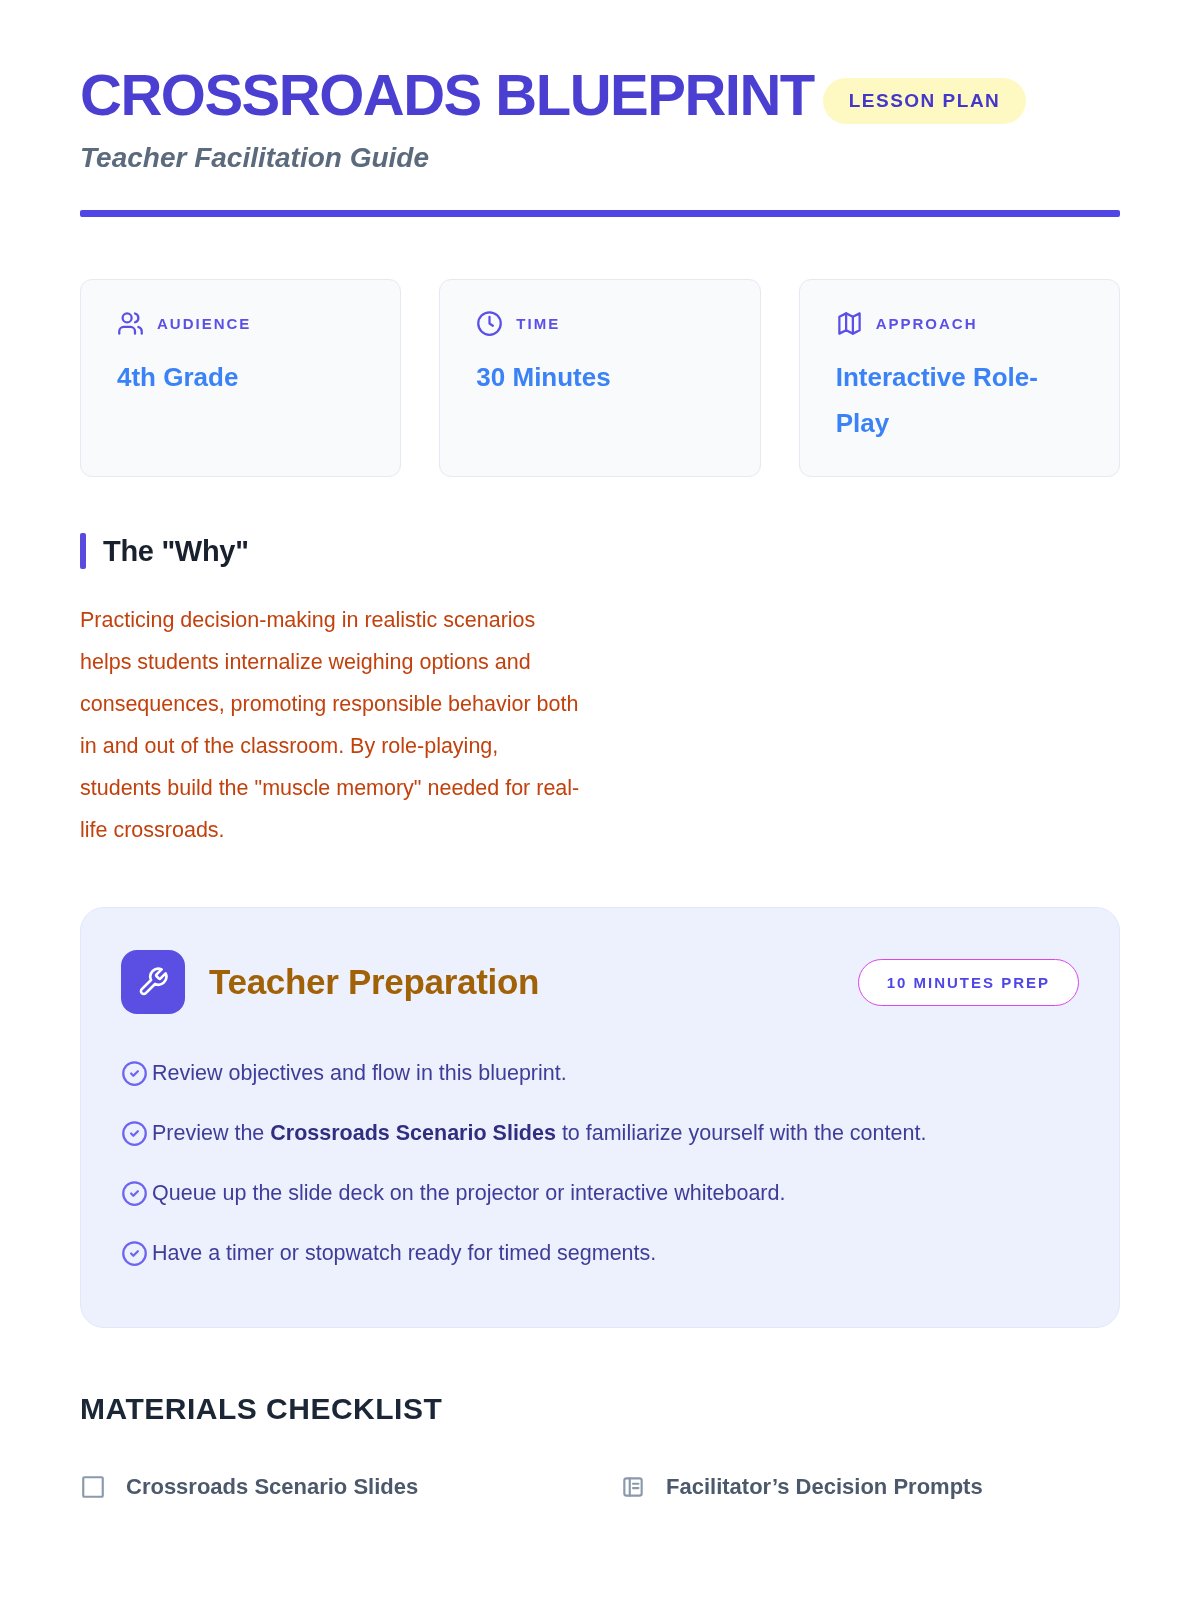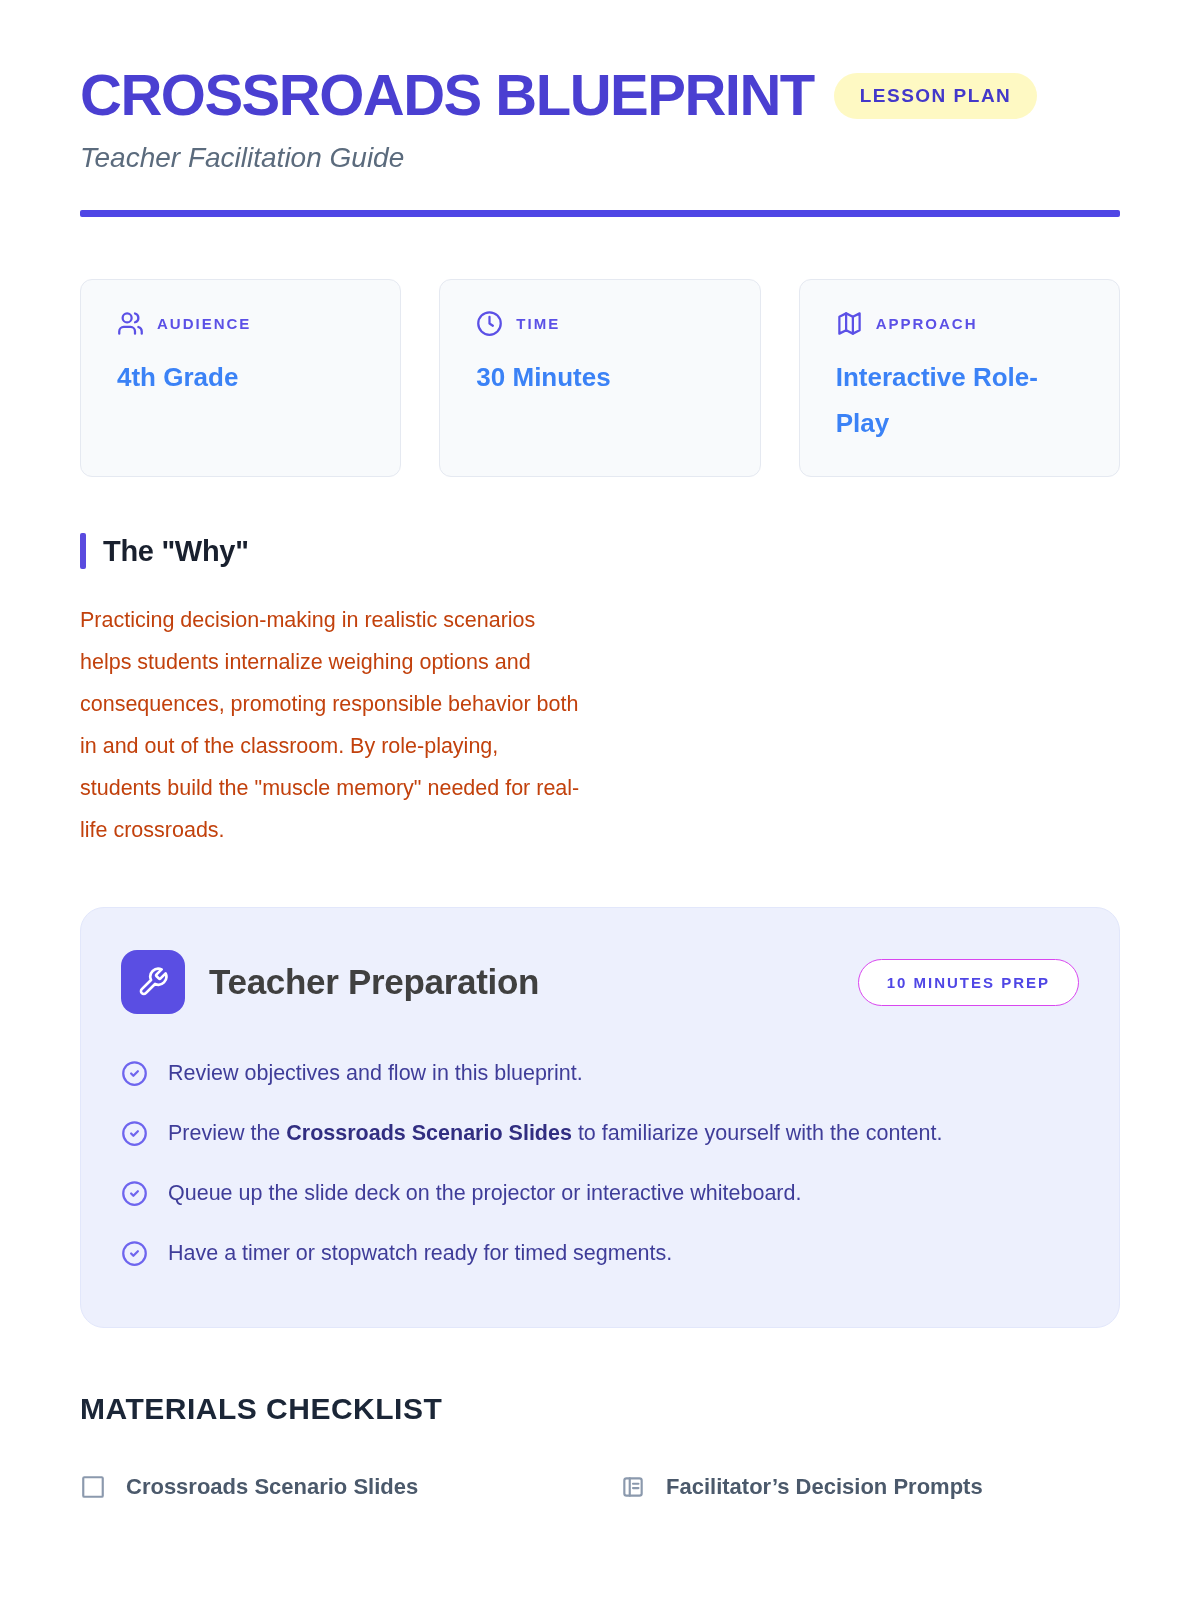--- a/index.html
+++ b/index.html
@@ -5,33 +5,33 @@
   * { margin:0; padding:0; box-sizing:border-box; }
   html,body { background:#ffffff; }
   body {
     width:1200px; height:1600px; overflow:hidden;
     font-family:"Liberation Sans","DejaVu Sans",sans-serif;
     color:#1e293b;
   }
   .page { width:1040px; margin:0 auto; padding-top:66px; }
 
   
-  .title-row { display:flex; align-items:center; gap:20px; }
+  .title-row { display:flex; align-items:flex-end; gap:9px; }
   .doc-title {
     font-size:58px; font-weight:800; letter-spacing:-1.5px;
     color:#4a3fd1; line-height:1.0; white-space:nowrap;
   }
   .badge-pill {
     margin-top:2px; background:#fef9c3; color:#4338ca;
     font-size:19px; font-weight:700; letter-spacing:1.5px;
     padding:12px 26px; border-radius:999px; white-space:nowrap;
   }
   .subtitle {
     margin-top:18px; font-size:28px; font-style:italic;
-    color:#5b6b7d; font-weight:400;
+    color:#5b6b7d; font-weight:700;
   }
   .rule { margin-top:36px; height:7px; background:#4f46e5; border-radius:2px; }
 
   
   .cards { display:grid; grid-template-columns:1fr 1fr 1fr; gap:38px; margin-top:62px; }
   .card {
     background:#f8fafc; border:1px solid #e5e9f1; border-radius:12px;
     padding:30px 36px; min-height:182px;
   }
   .card-label { display:flex; align-items:center; gap:13px; }
@@ -52,28 +52,28 @@
   .prep {
     margin-top:56px; background:#edf0fd; border:1px solid #e2e7fb;
     border-radius:24px; padding:42px 40px 46px 40px;
   }
   .prep-head { display:flex; align-items:center; gap:24px; }
   .prep-tile {
     width:64px; height:64px; border-radius:16px; background:#5a4ee3;
     display:flex; align-items:center; justify-content:center; flex:none;
   }
   .prep-tile svg { width:32px; height:32px; stroke:#ffffff; }
-  .prep-title { font-size:35px; font-weight:800; color:#404040; letter-spacing:-0.3px; }
+  .prep-title { font-size:35px; font-weight:800; color:#a16207; letter-spacing:-0.3px; }
   .prep-badge {
     margin-left:auto; background:#ffffff; border:1px solid #d946ef;
     color:#4f46e5; font-size:15px; font-weight:800; letter-spacing:2px;
     padding:14px 28px; border-radius:999px; white-space:nowrap;
   }
   .prep-list { margin-top:40px; list-style:none; }
-  .prep-item { display:flex; gap:20px; margin-bottom:21px; }
+  .prep-item { display:flex; gap:4px; margin-bottom:21px; }
   .prep-item:last-child { margin-bottom:8px; }
   .prep-item svg { width:27px; height:27px; stroke:#6e65ee; flex:none; margin-top:6px; }
   .prep-text { font-size:21.5px; line-height:39px; color:#3f3d99; }
   .prep-text strong { color:#312e81; font-weight:700; }
 
   
   .materials-title {
     margin-top:64px; font-size:30px; font-weight:800; letter-spacing:0.5px;
     color:#1b2637;
   }

